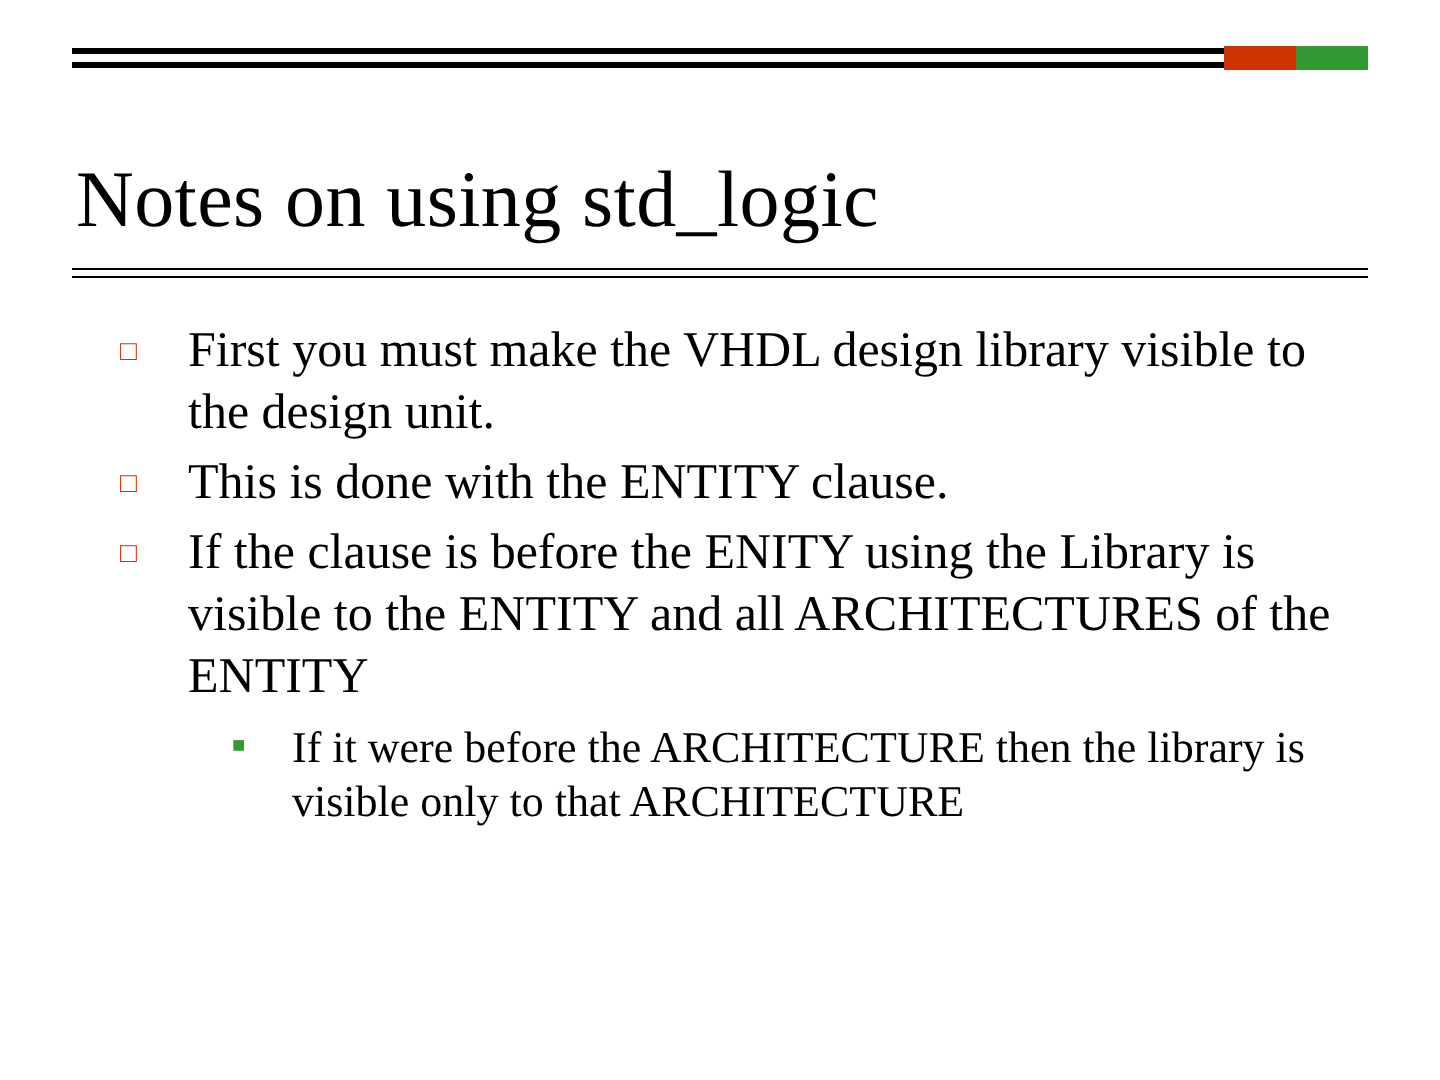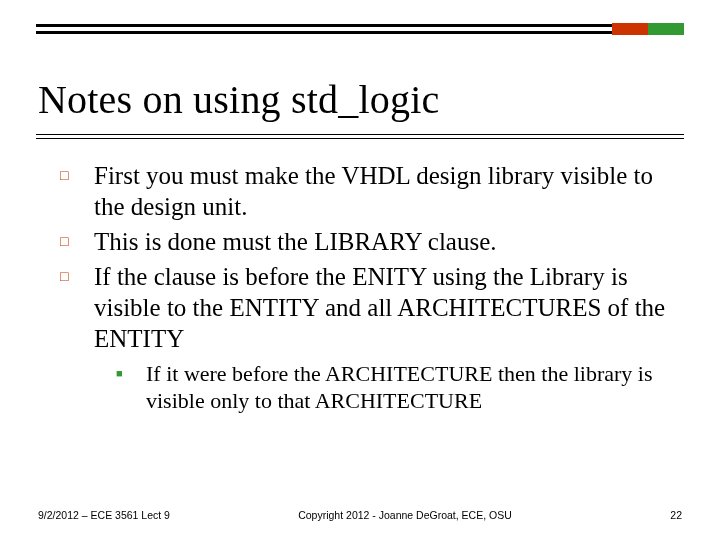--- a/index.html
+++ b/index.html
@@ -48,31 +48,26 @@
     <div class="rule thin"></div>
   </div>
 
   <div class="body">
     <div class="bullet-row">
       <div class="bullet-mark">□</div>
       <div class="bullet-text">First you must make the VHDL design library visible to the design unit.</div>
     </div>
     <div class="bullet-row">
       <div class="bullet-mark">□</div>
-      <div class="bullet-text">This is done must the LIBRARY clause.</div>
+      <div class="bullet-text">This is done with the ENTITY clause.</div>
     </div>
     <div class="bullet-row">
       <div class="bullet-mark">□</div>
       <div class="bullet-text">If the clause is before the ENITY using the Library is visible to the ENTITY and all ARCHITECTURES of the ENTITY</div>
     </div>
     <div class="sub-row">
       <div class="sub-mark">■</div>
       <div class="bullet-text">If it were before the ARCHITECTURE then the library is visible only to that ARCHITECTURE</div>
     </div>
   </div>
 
-  <div class="footer">
-    <div class="footer-left">9/2/2012 – ECE 3561 Lect 9</div>
-    <div class="footer-center">Copyright 2012 - Joanne DeGroat, ECE, OSU</div>
-    <div class="footer-right">22</div>
-  </div>
 
 </div>
 
 </body></html>

